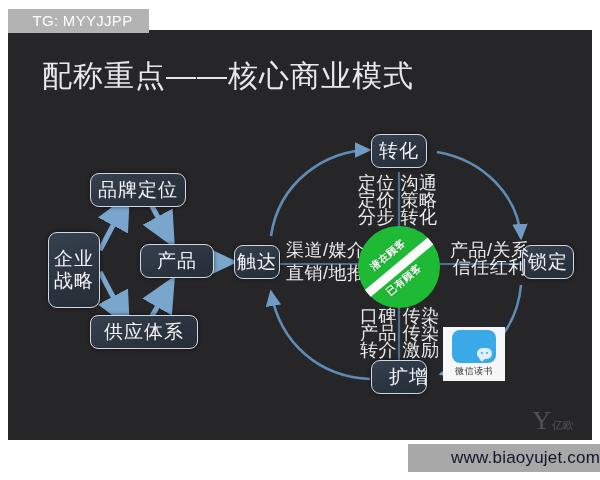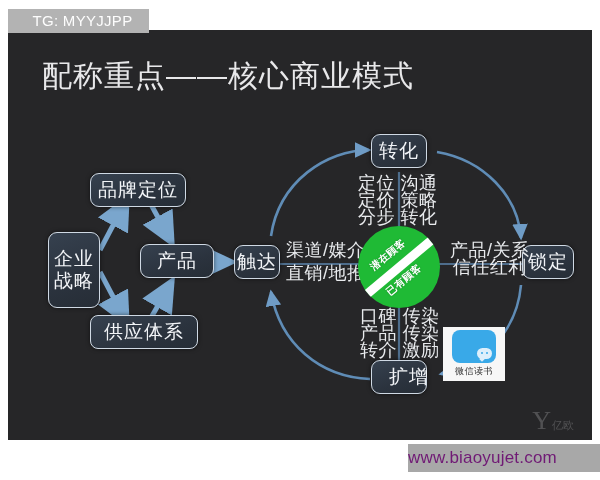--- a/index.html
+++ b/index.html
@@ -221,24 +221,24 @@
     margin-left: 1px;
   }
   
   #watermark {
     position: absolute;
     right: 0;
     bottom: 8px;
     width: 192px;
     height: 28px;
     background: #a8a8a8;
-    color: #701a75;
+    color: #0f172a;
     font-size: 17px;
     line-height: 28px;
-    text-align: left;
+    text-align: right;
     letter-spacing: 0.2px;
     z-index: 45;
     white-space: nowrap;
   }
 </style>
 </head>
 <body>
 
 <div id="stage">
 

